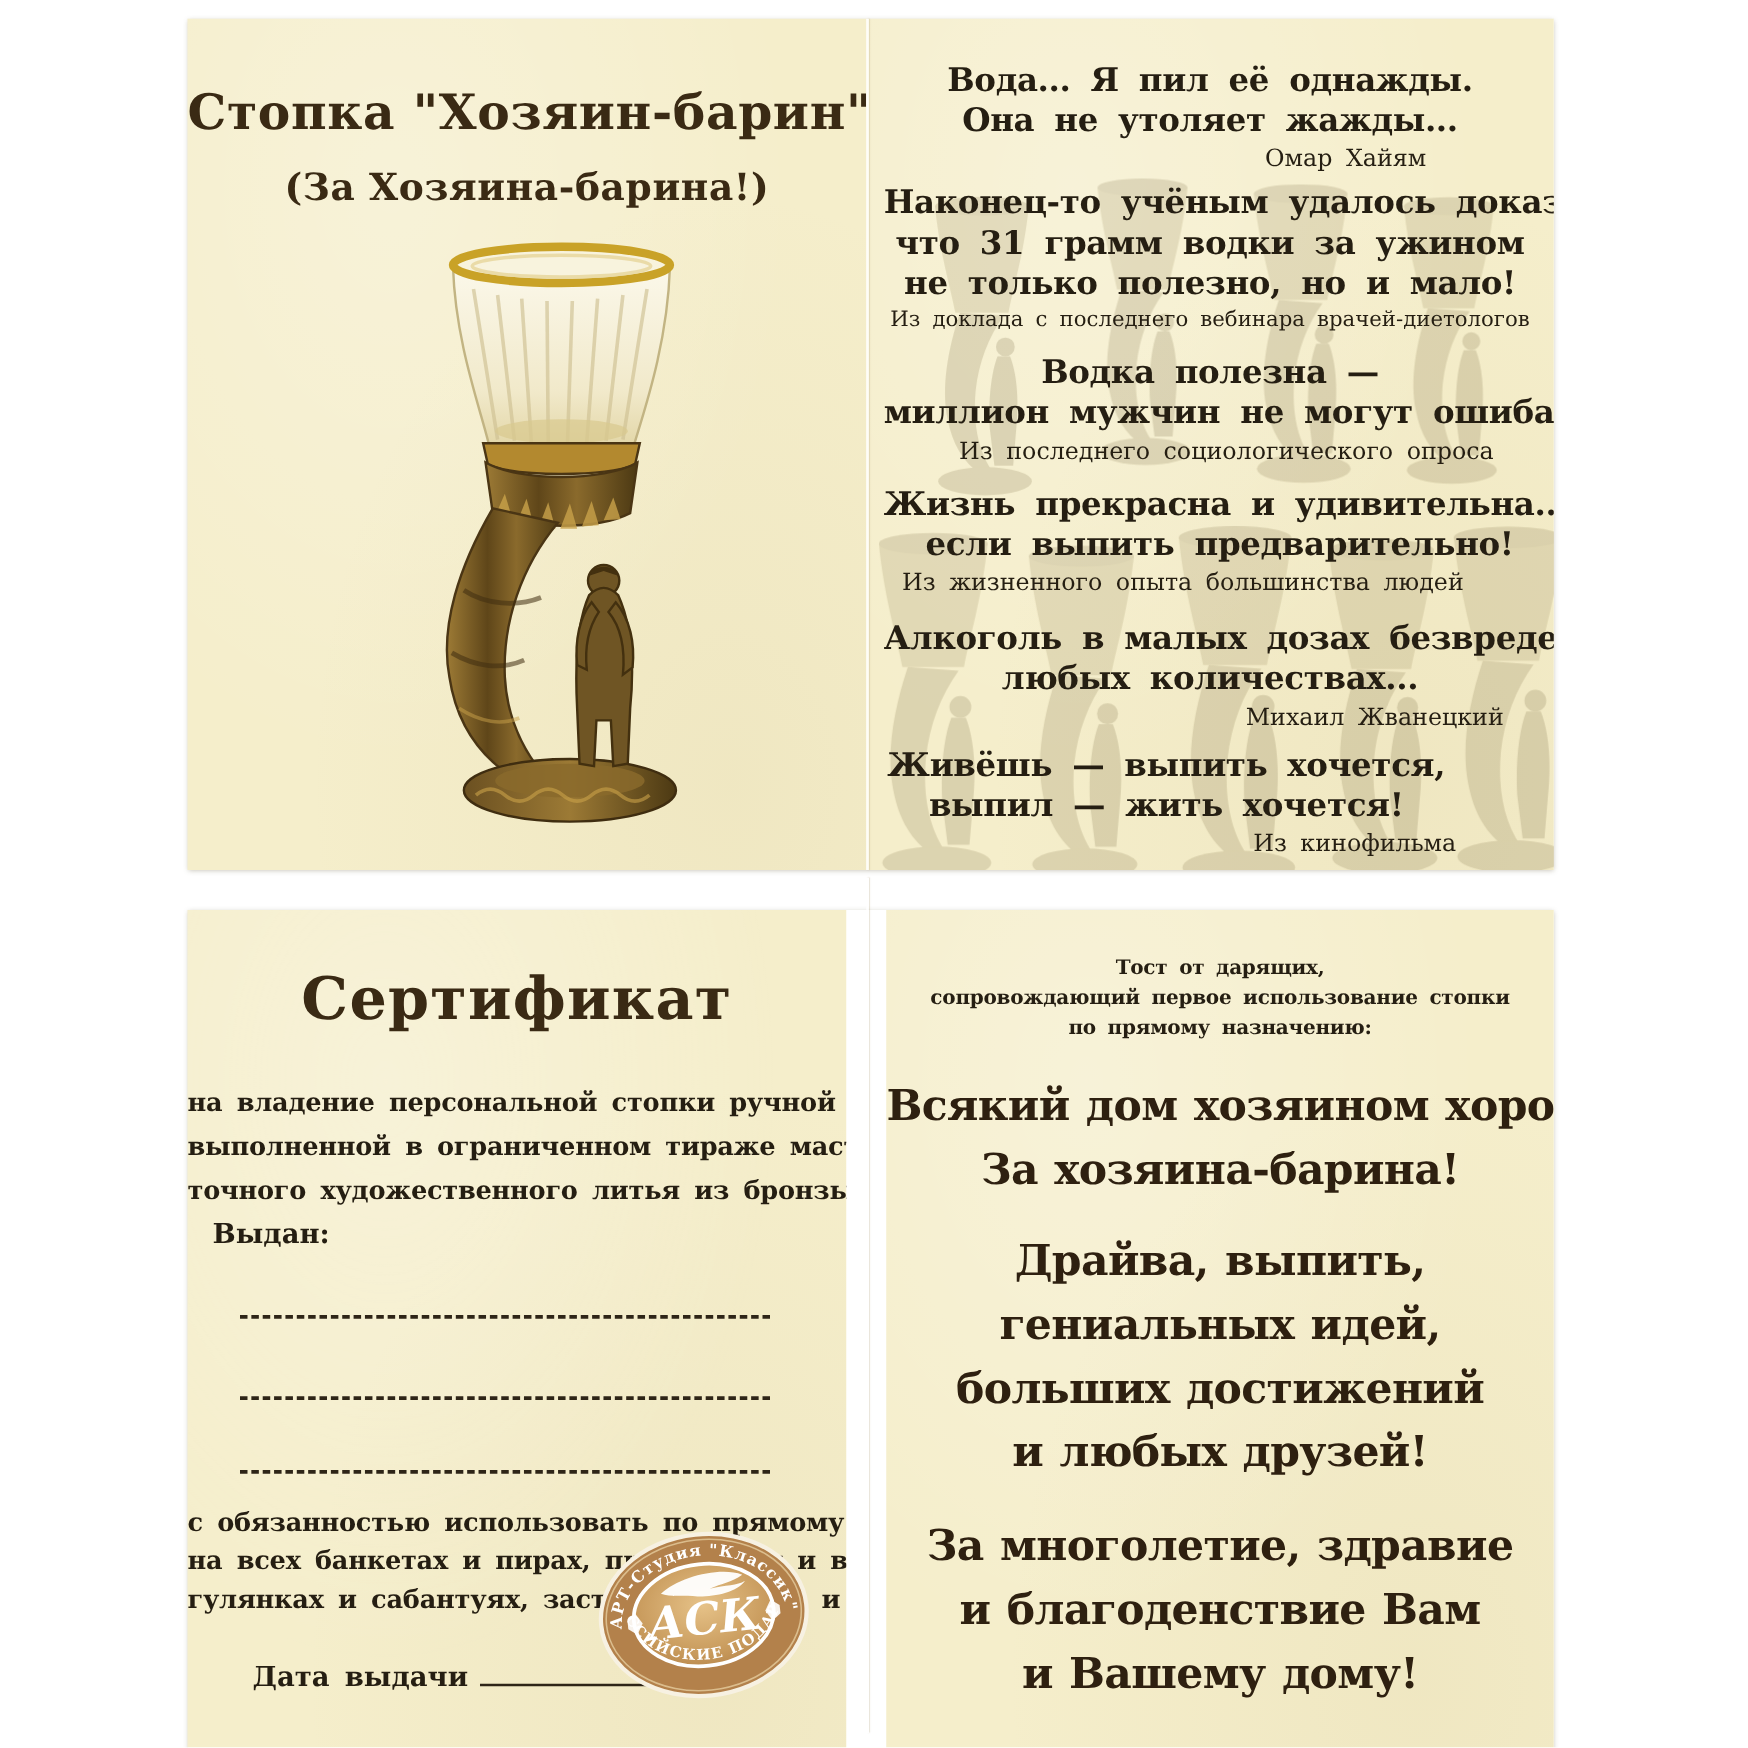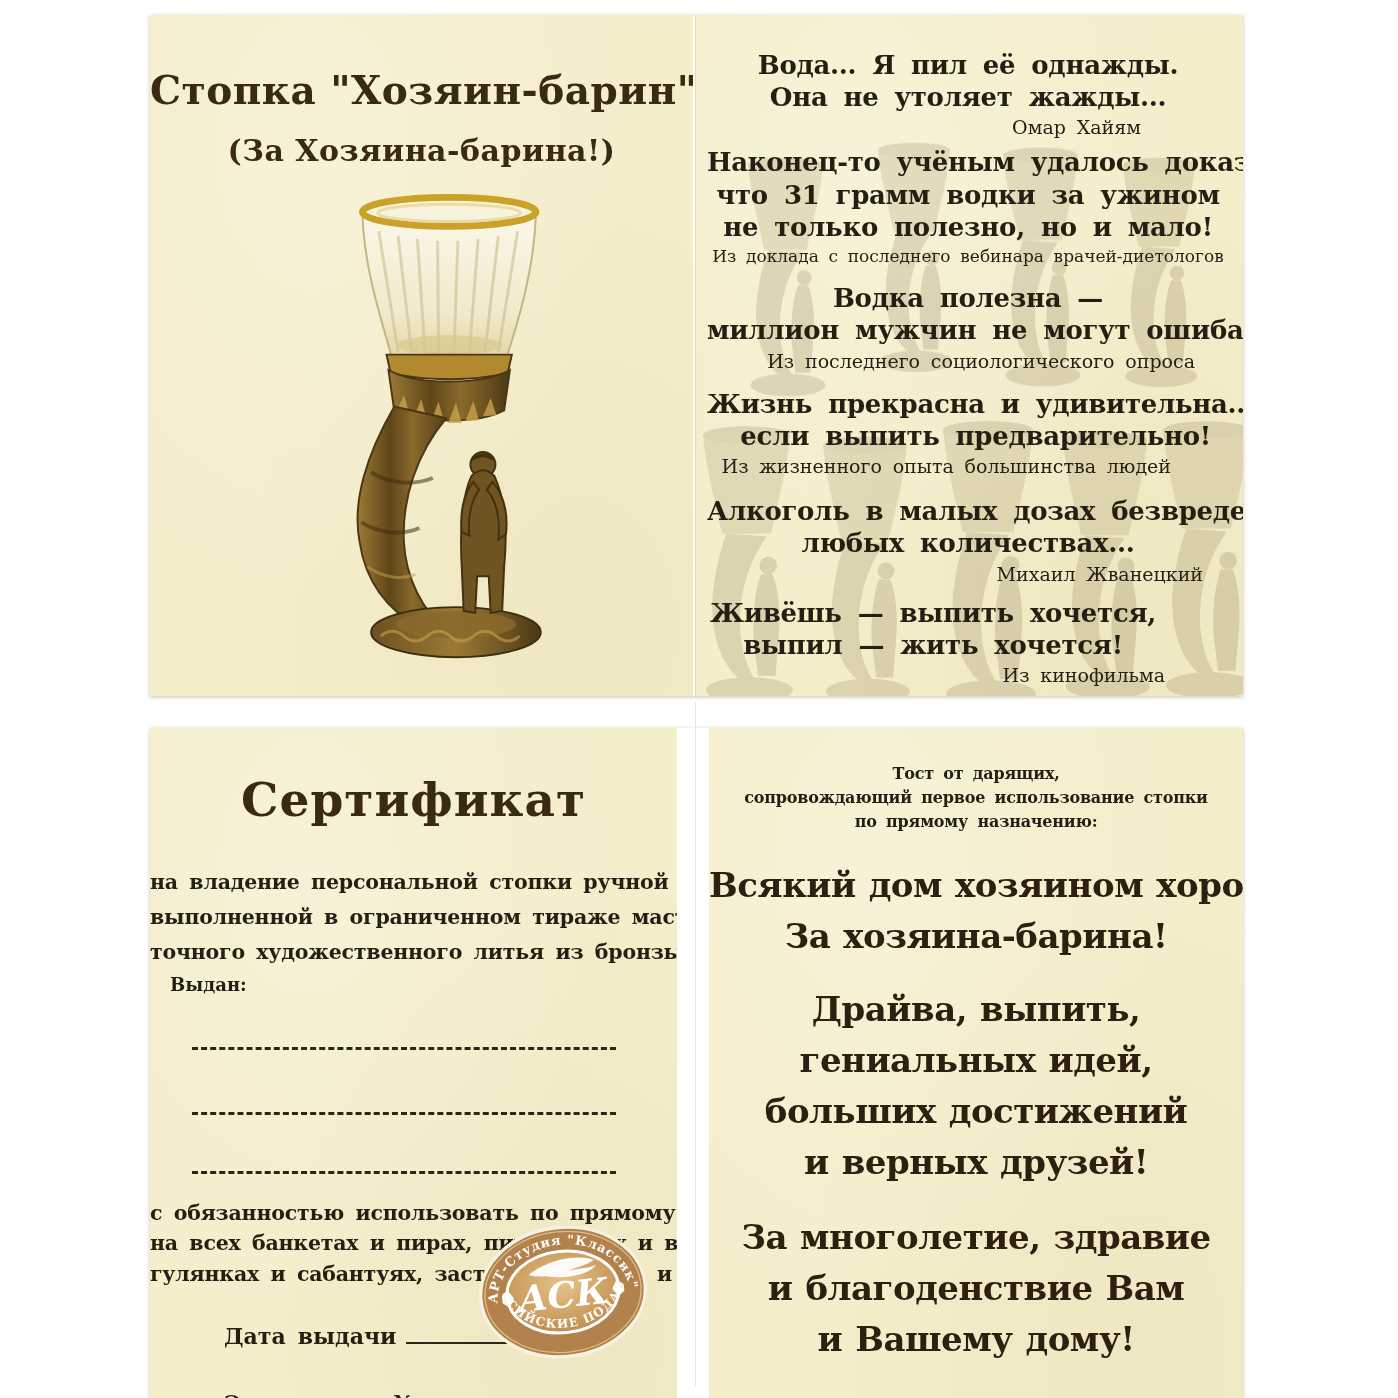--- a/index.html
+++ b/index.html
@@ -57,28 +57,28 @@
   .cert-title {
     margin-top:44px; text-align:center; font-weight:bold; font-size:47px;
     color:#3a2a14; letter-spacing:1px;
   }
   .cert-body { margin-top:38px; }
   .cert-line {
     text-align:center; font-weight:bold; font-size:20.5px; line-height:1.7;
     word-spacing:0.22em; letter-spacing:-0.2px;
   }
   .issued-label {
-    margin:4px 0 0 20px; font-weight:bold; font-size:18px; word-spacing:0.2em;
+    margin:4px 0 0 20px; font-weight:bold; font-size:22px; word-spacing:0.2em;
   }
   .dashline {
     margin:52px 0 0 42px; width:424px; height:0;
     border-bottom:3px dashed #2e2517;
   }
   .oblig { margin-top:24px; }
-  .fill-row { margin:30px 0 0 74px; font-weight:bold; font-size:22px; word-spacing:0.2em; }
+  .fill-row { margin:30px 0 0 52px; font-weight:bold; font-size:22px; word-spacing:0.2em; }
   .fill-row .blank {
     display:inline-block; height:1em; border-bottom:2px solid #2e2517;
     vertical-align:baseline; margin-left:10px;
   }
   .blank-date { width:188px; }
   .blank-copy { width:178px; }
   .stamp-wrap { position:absolute; left:328px; top:494px; width:170px; height:140px; transform:rotate(-6deg); }
 
   
   .toast-content { padding-top:34px; }
@@ -312,21 +312,21 @@
 
         <div class="mt26">
           <div class="toast-big nowrap">Всякий дом хозяином хорош!</div>
           <div class="toast-big nowrap">За хозяина-барина!</div>
         </div>
 
         <div class="mt22">
           <div class="toast-big nowrap">Драйва, выпить,</div>
           <div class="toast-big nowrap">гениальных идей,</div>
           <div class="toast-big nowrap">больших достижений</div>
-          <div class="toast-big nowrap">и верных друзей!</div>
+          <div class="toast-big nowrap">и любых друзей!</div>
         </div>
 
         <div class="mt24">
           <div class="toast-big nowrap">За многолетие, здравие</div>
           <div class="toast-big nowrap">и благоденствие Вам</div>
           <div class="toast-big nowrap">и Вашему дому!</div>
         </div>
       </div>
     </div>
   </div>

